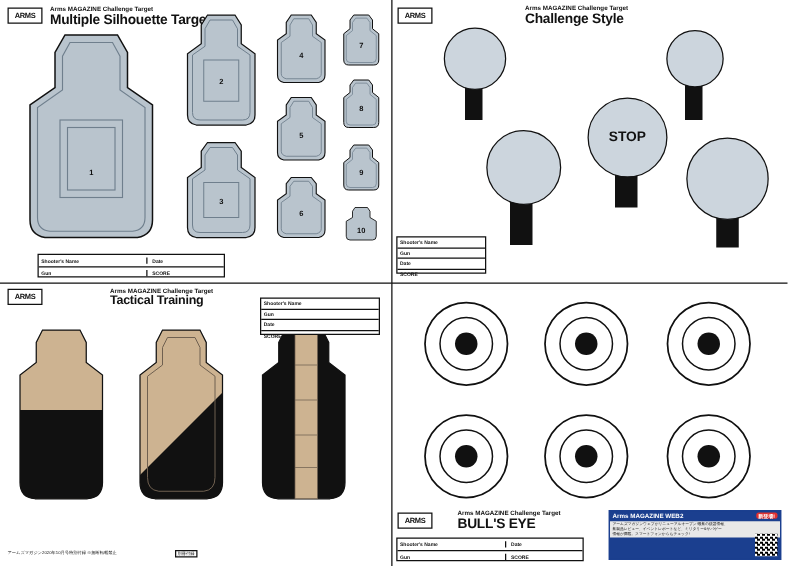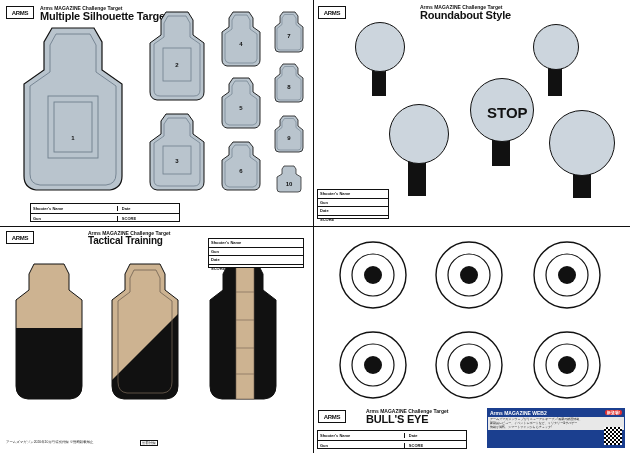--- a/index.html
+++ b/index.html
@@ -36,21 +36,21 @@
 
   
   .sil{position:absolute;}
   .sil svg{display:block;}
 
   .divider{position:absolute;background:#111;}
 
   
   .post{position:absolute;background:#111;}
   .circ{position:absolute;border:1px solid #111;border-radius:50%;background:#ccd5dd;}
-  .stoplbl{position:absolute;font-size:15px;font-weight:bold;color:#111;}
+  .stoplbl{position:absolute;font-size:11px;font-weight:bold;color:#111;}
 
   
   .bulls{position:absolute;}
 
   
   .banner{position:absolute;border:1px solid #1b3f8f;background:#1b3f8f;box-sizing:border-box;overflow:hidden;}
   .banner .btitle{color:#fff;font-size:5px;font-weight:bold;padding:1px 2px;background:#1b3f8f;}
   .banner .bbody{background:#e8e8e8;font-size:3px;line-height:1.25;padding:1px 2px;color:#111;}
   .qr{position:absolute;right:2px;bottom:2px;width:18px;height:18px;background:
       repeating-conic-gradient(#000 0% 25%, #fff 0% 50%) 0 0/4px 4px;}
@@ -183,21 +183,21 @@
         </div>
     </div>
   </div>
 </div>
 
 <div class="hdr" style="left:318px;top:6px;">
   <div class="logo">ARMS</div>
 </div>
 <div class="hdr-txt" style="position:absolute;left:420px;top:5px;">
   <div class="hdr-sub">Arms MAGAZINE Challenge Target</div>
-  <div class="hdr-title">Roundabout Style</div>
+  <div class="hdr-title">Challenge Style</div>
 </div>
 
 <div class="post" style="left:372px;top:58px;width:14px;height:38px;"></div>
 <div class="circ" style="left:355px;top:22px;width:48px;height:48px;"></div>
 
 <div class="post" style="left:548px;top:58px;width:14px;height:38px;"></div>
 <div class="circ" style="left:533px;top:24px;width:44px;height:44px;"></div>
 
 <div class="post" style="left:492px;top:124px;width:18px;height:42px;"></div>
 <div class="circ" style="left:470px;top:78px;width:62px;height:62px;"></div>

